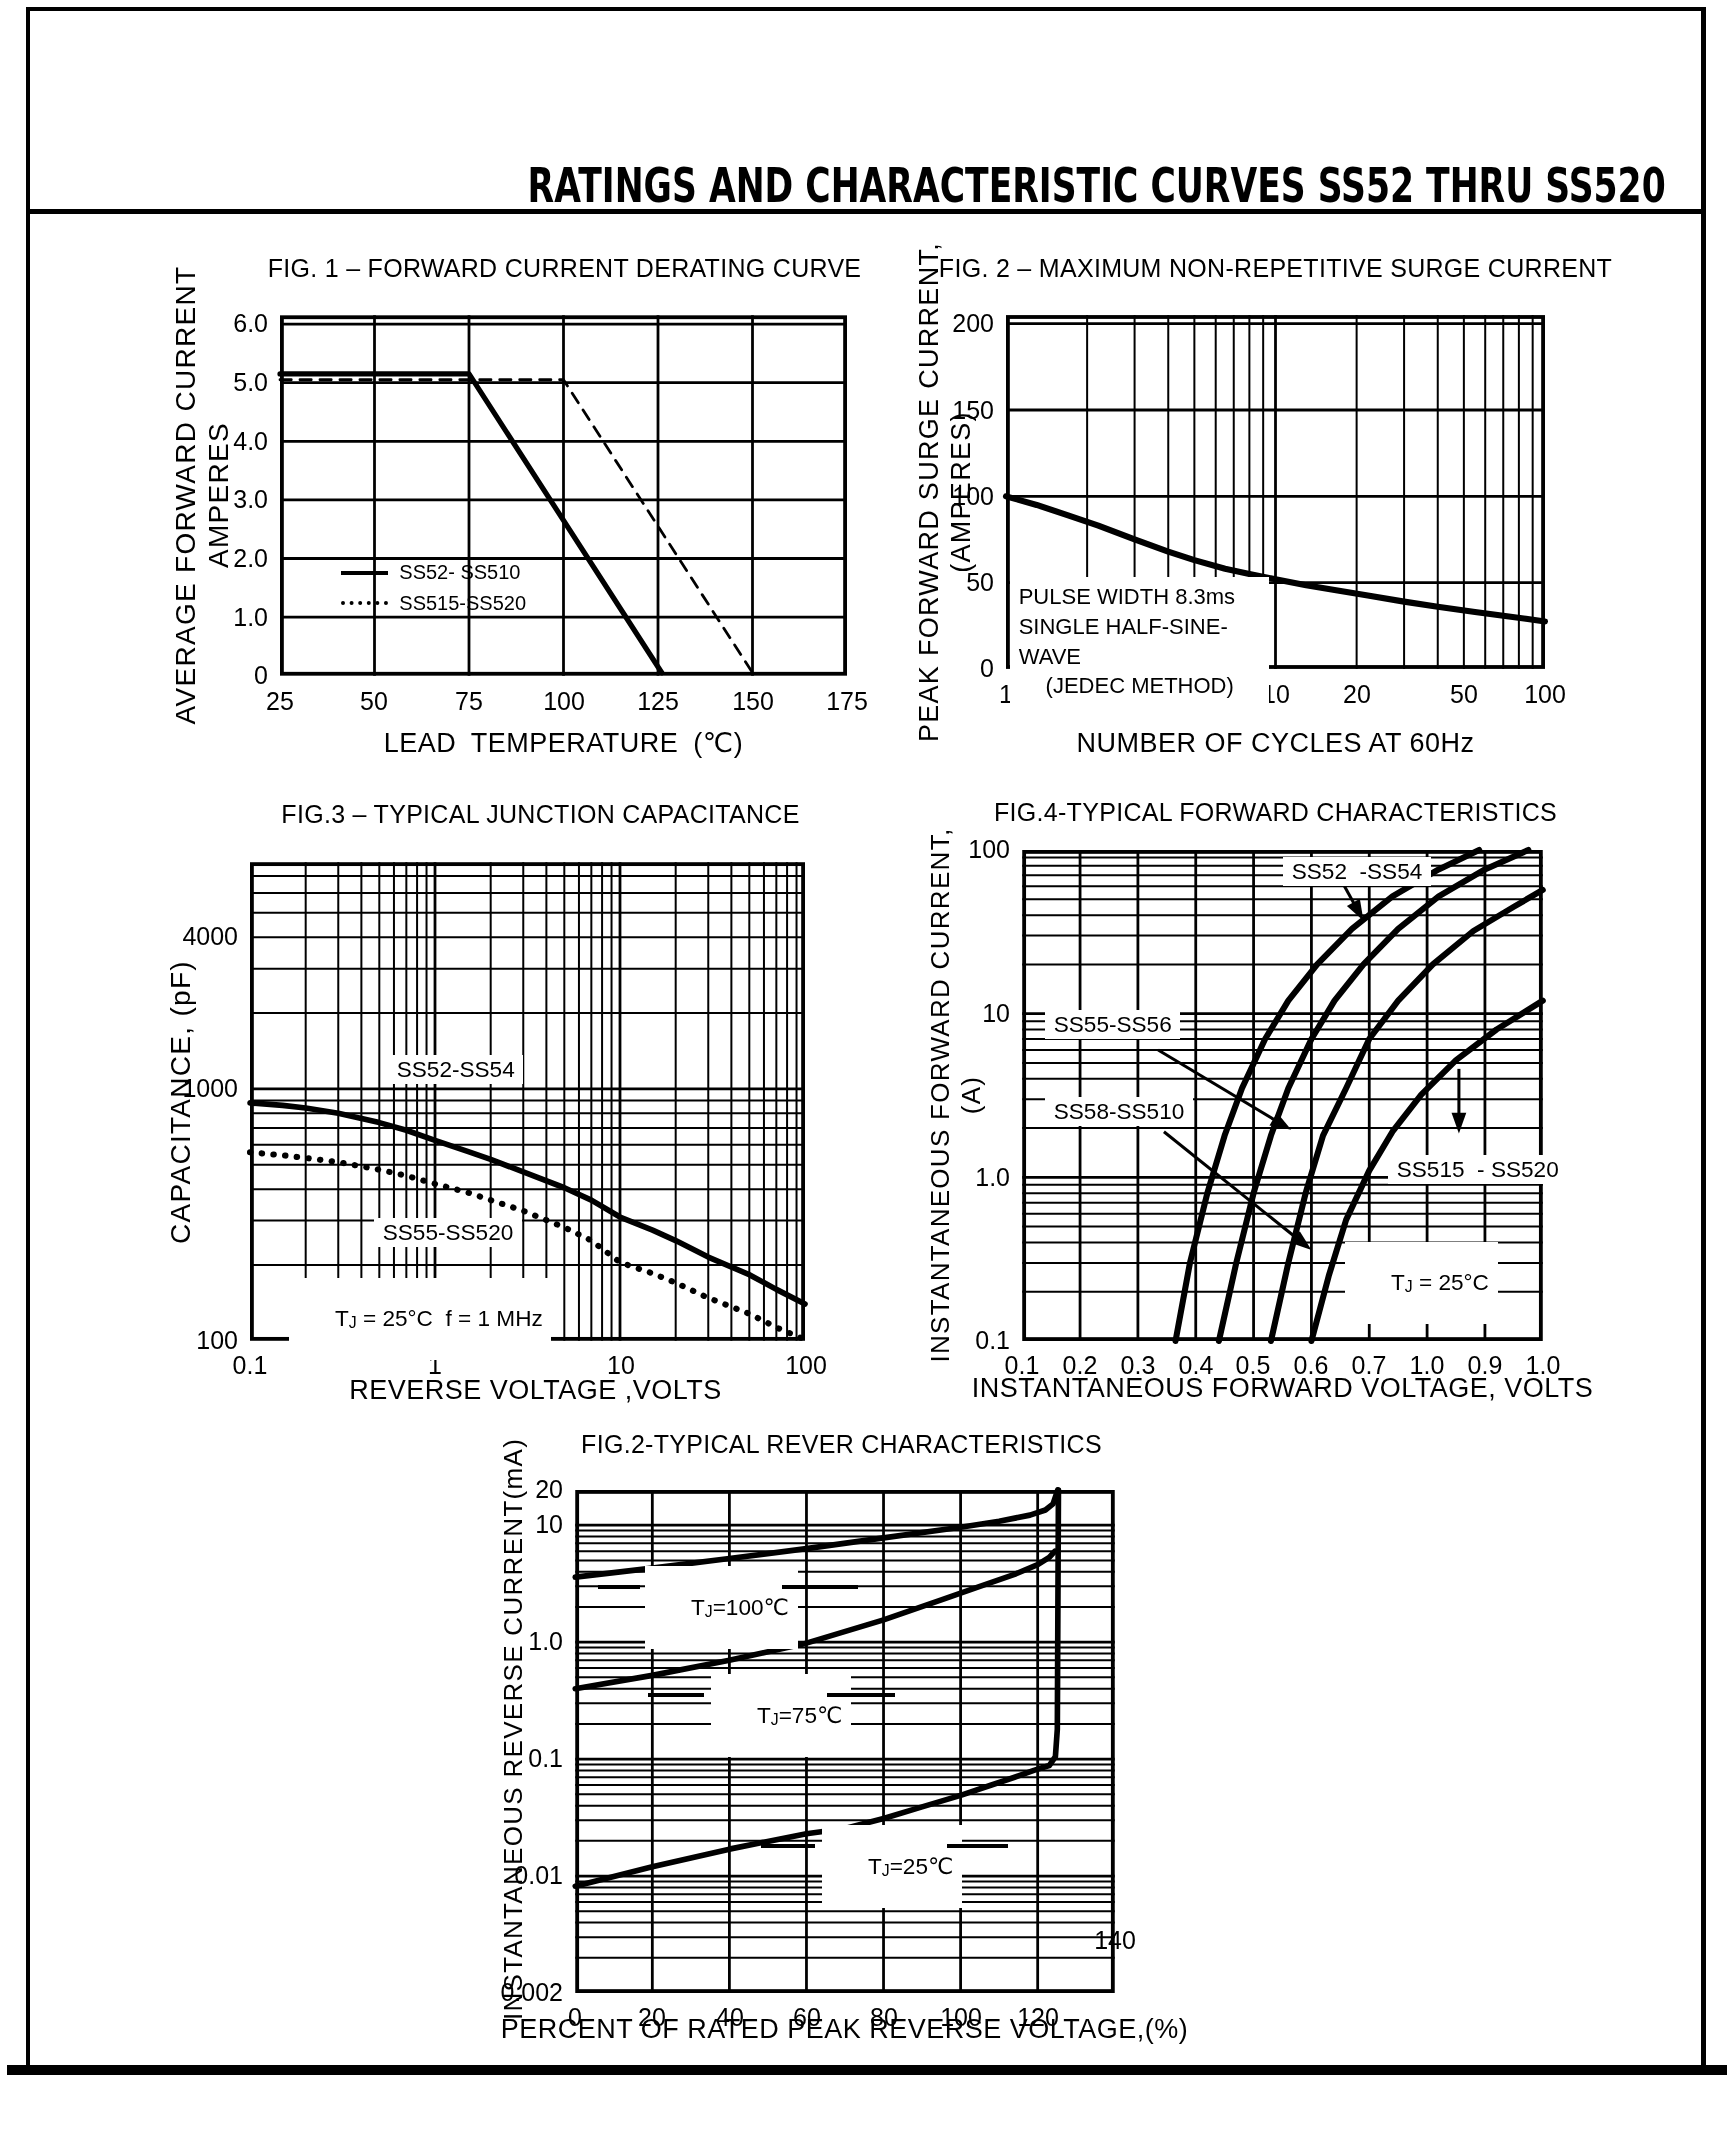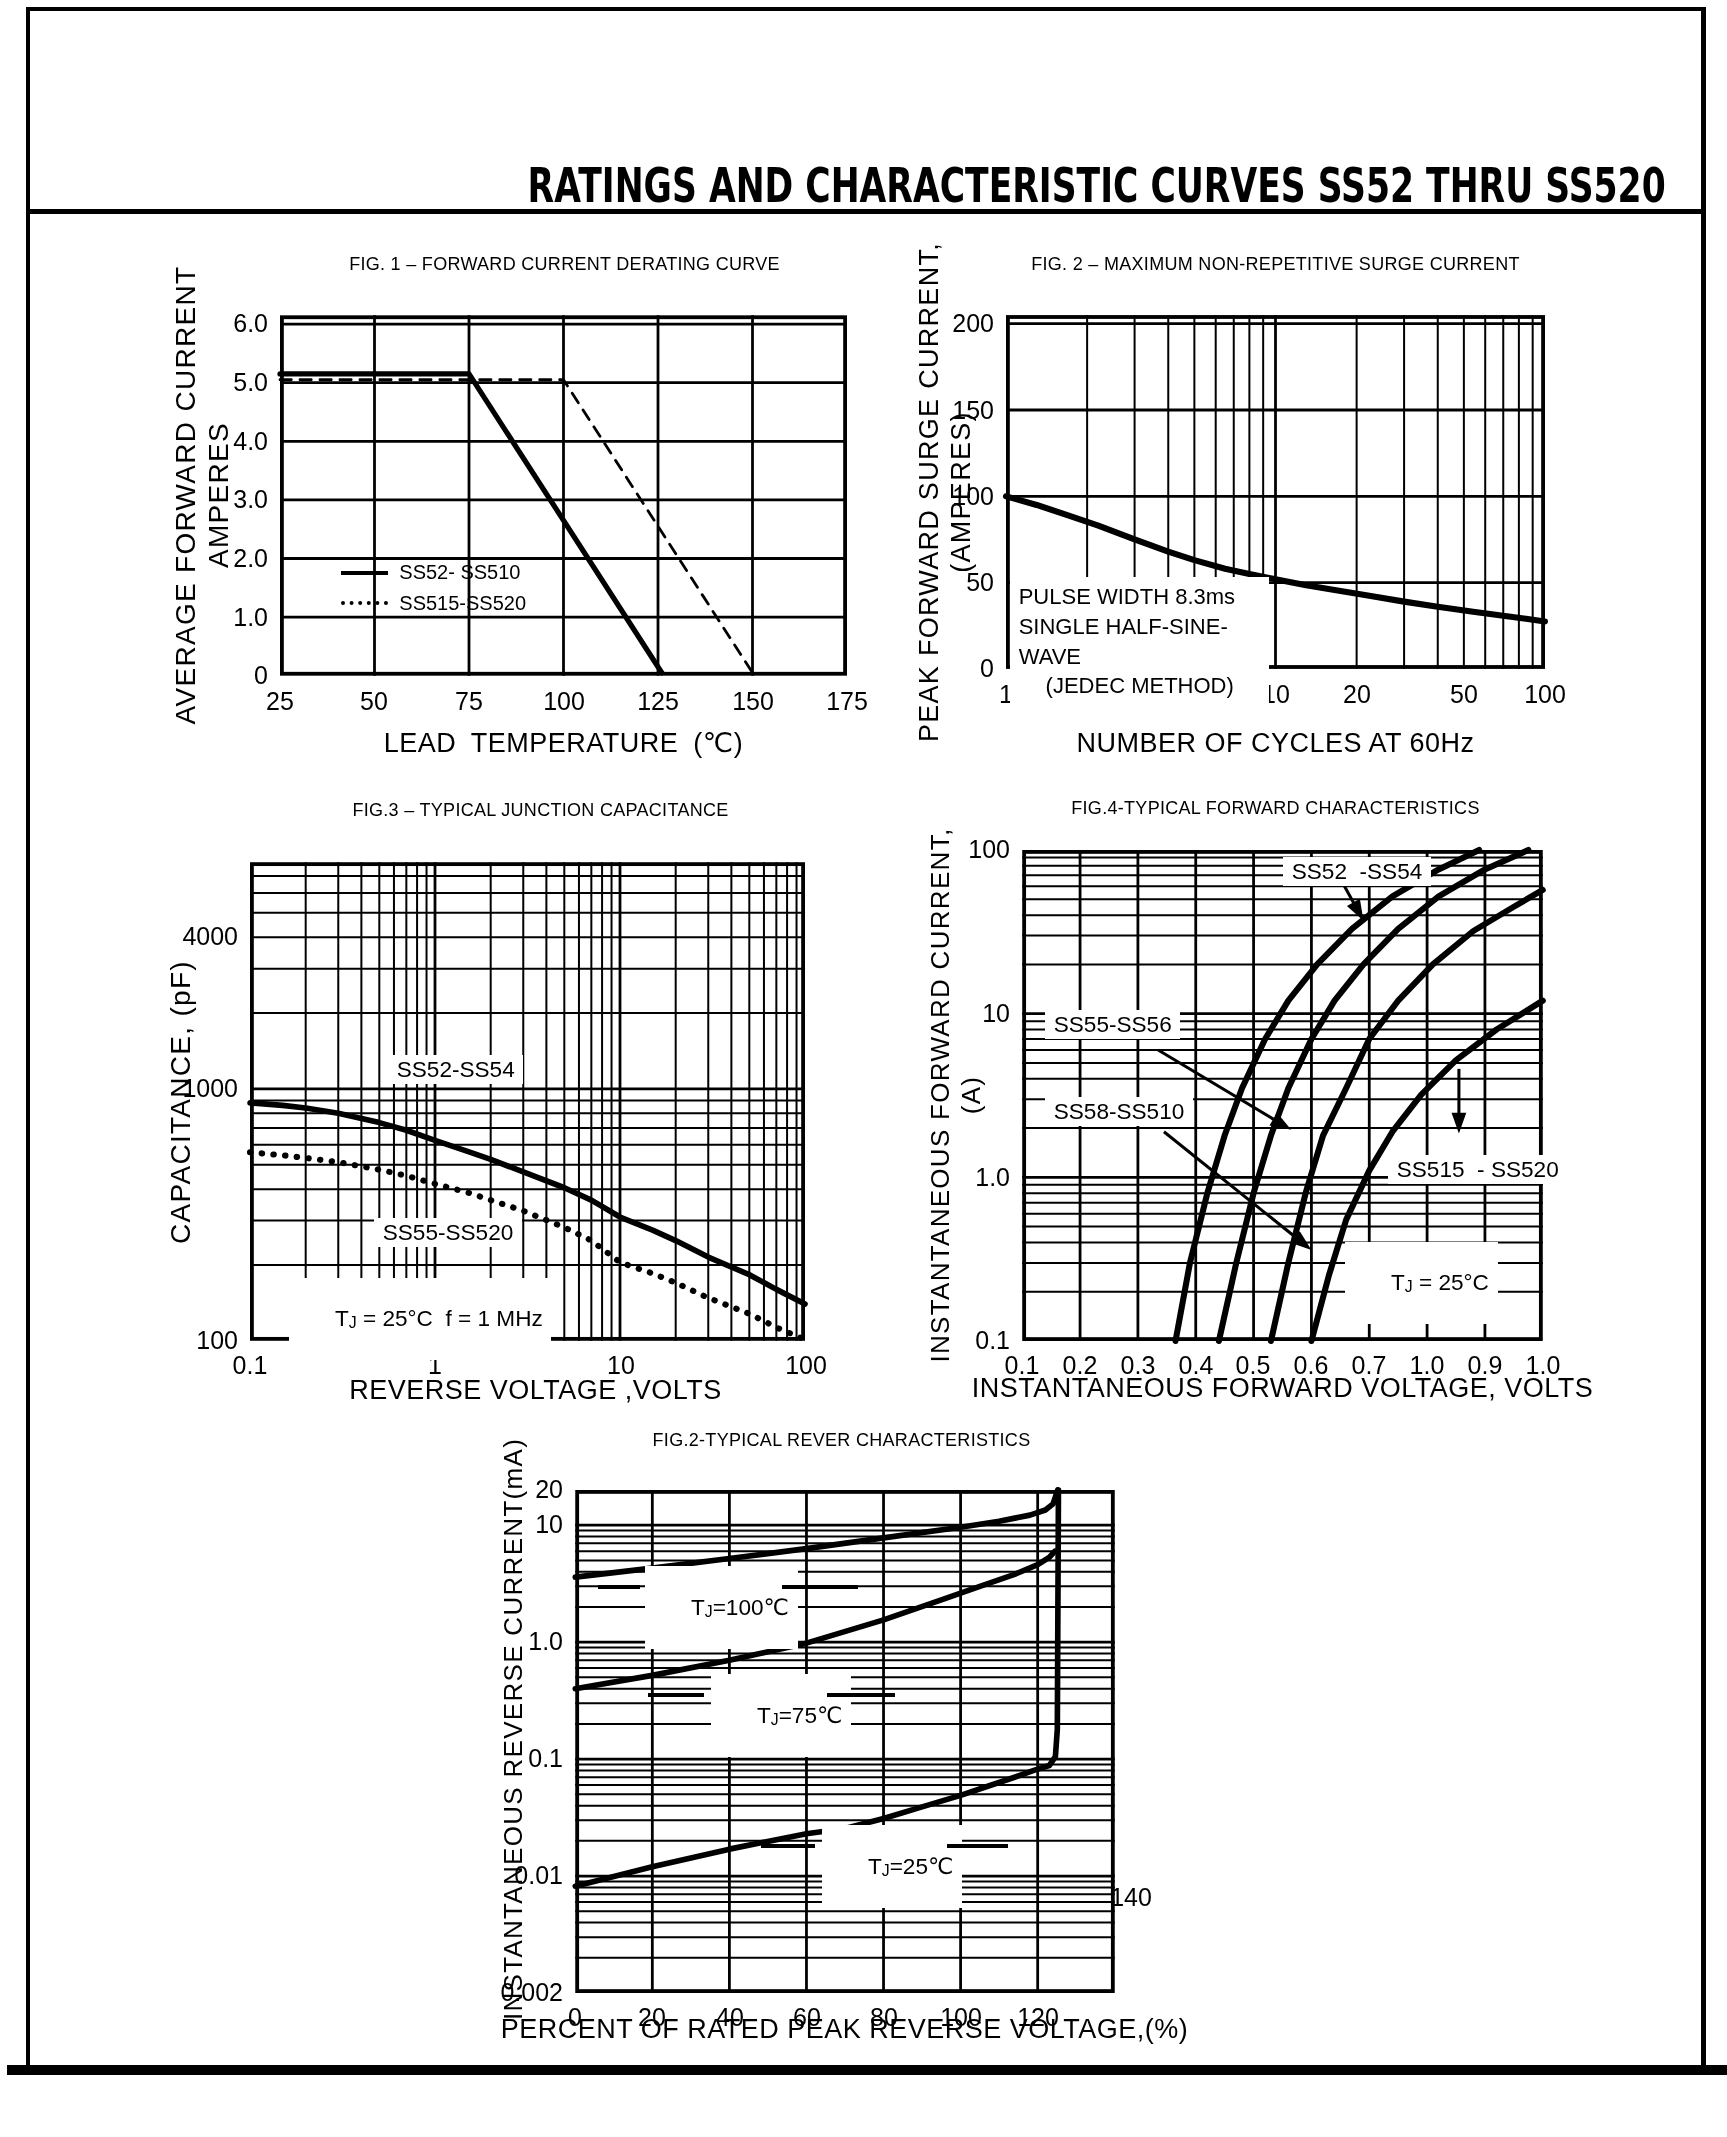--- a/index.html
+++ b/index.html
@@ -3,21 +3,21 @@
 <meta charset="utf-8">
 <style>
   html,body{margin:0;padding:0;background:#fff;}
   body{width:1728px;height:2137px;position:relative;overflow:hidden;
        font-family:"Liberation Sans","DejaVu Sans",sans-serif;color:#000;}
   #page{position:absolute;inset:0;background:#fff;}
   .border{position:absolute;background:#000;}
   .doc-title{position:absolute;top:157px;right:62px;font-family:"DejaVu Sans",sans-serif;
              font-weight:700;font-size:48px;white-space:nowrap;
              transform:scaleX(0.72);transform-origin:100% 50%;}
-  .fig-title{position:absolute;text-align:center;font-size:18px;letter-spacing:0.3px;white-space:nowrap;z-index:2;}
+  .fig-title{position:absolute;text-align:center;font-size:25px;letter-spacing:0.3px;white-space:nowrap;z-index:2;}
   .xlab{position:absolute;text-align:center;font-size:27px;letter-spacing:0.5px;white-space:nowrap;z-index:2;}
   .ylab{position:absolute;text-align:center;font-size:28px;letter-spacing:1.3px;line-height:1.18;
         white-space:nowrap;transform:translate(-50%,-50%) rotate(-90deg);z-index:2;}
   .ylab.small{font-size:26px;}
   svg.plot{position:absolute;z-index:1;overflow:visible;}
   .tick{position:absolute;font-size:25px;z-index:2;}
   .tick.tx{transform:translateX(-50%);}
   .tick.ty{width:113px;text-align:right;}
   .wbox{position:absolute;background:#fff;padding:1.7px 8.7px;font-size:22.6px;white-space:pre;z-index:3;}
   .note{position:absolute;background:#fff;padding:5.2px 8.7px;font-size:22px;line-height:1.35;z-index:3;}
@@ -359,21 +359,21 @@
     <div class="tick ty" style="left: 897px; top: 999px;">10</div>
     <div class="tick ty" style="left: 897px; top: 1163px;">1.0</div>
     <div class="tick ty" style="left: 897px; top: 1326px;">0.1</div>
     <div class="tick tx" style="left: 575px; top: 2003px;">0</div>
     <div class="tick tx" style="left: 652px; top: 2003px;">20</div>
     <div class="tick tx" style="left: 730px; top: 2003px;">40</div>
     <div class="tick tx" style="left: 807px; top: 2003px;">60</div>
     <div class="tick tx" style="left: 884px; top: 2003px;">80</div>
     <div class="tick tx" style="left: 961px; top: 2003px;">100</div>
     <div class="tick tx" style="left: 1038px; top: 2003px;">120</div>
-    <div class="tick tx" style="left: 1115px; top: 1883px; margin-left: 16px;">140</div>
+    <div class="tick tx" style="left: 1115px; top: 1926px;">140</div>
     <div class="tick ty" style="left: 450px; top: 1475px;">20</div>
     <div class="tick ty" style="left: 450px; top: 1510px;">10</div>
     <div class="tick ty" style="left: 450px; top: 1627px;">1.0</div>
     <div class="tick ty" style="left: 450px; top: 1744px;">0.1</div>
     <div class="tick ty" style="left: 450px; top: 1861px;">0.01</div>
     <div class="tick ty" style="left: 450px; top: 1978px;">0.002</div>
   </div>
 
 
 </body></html>

